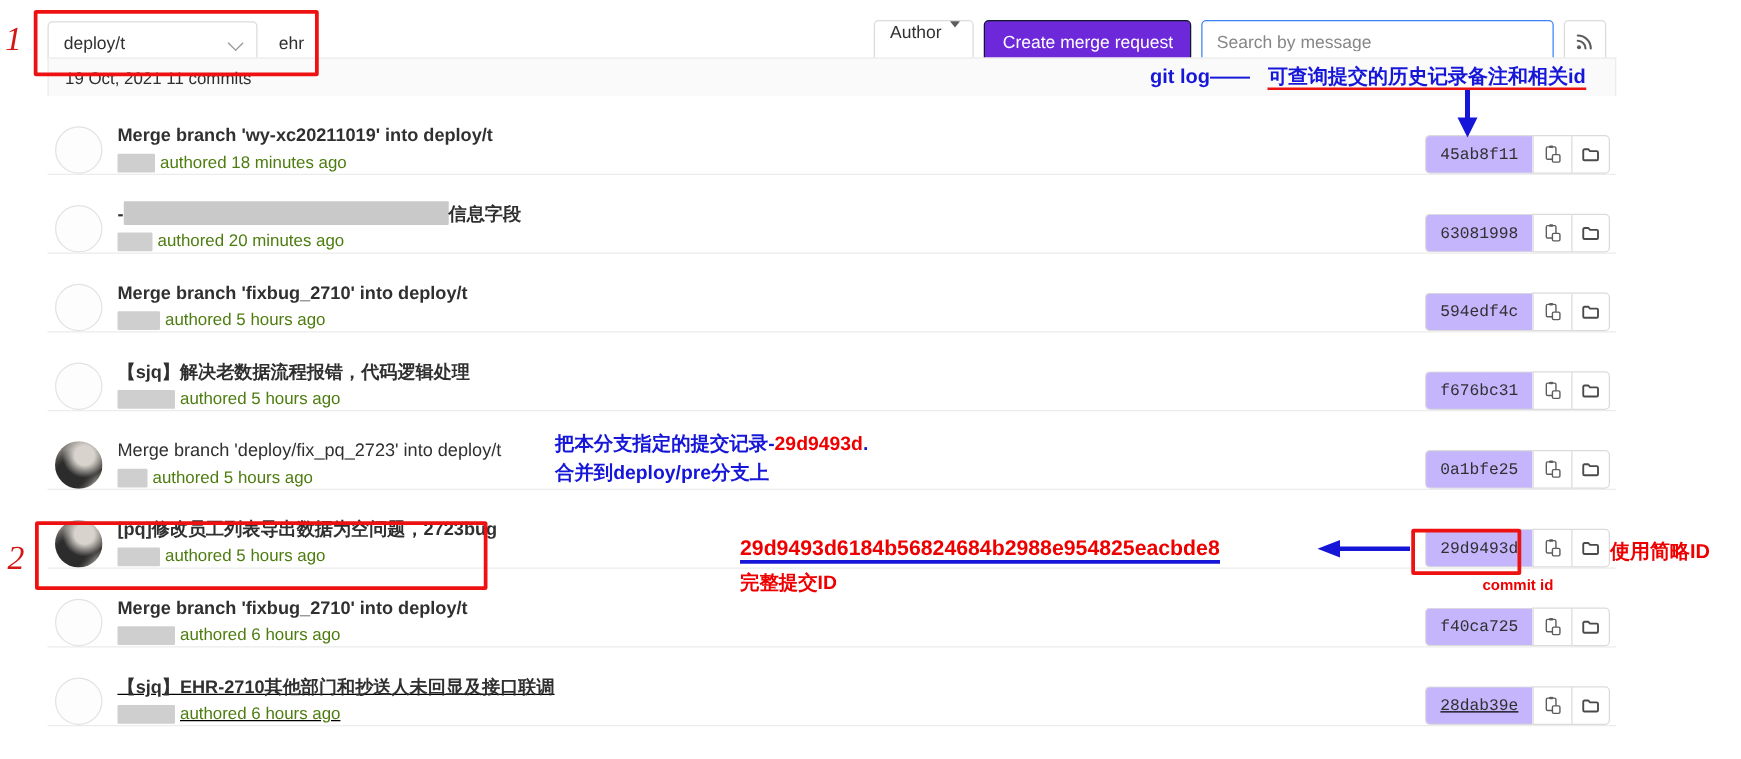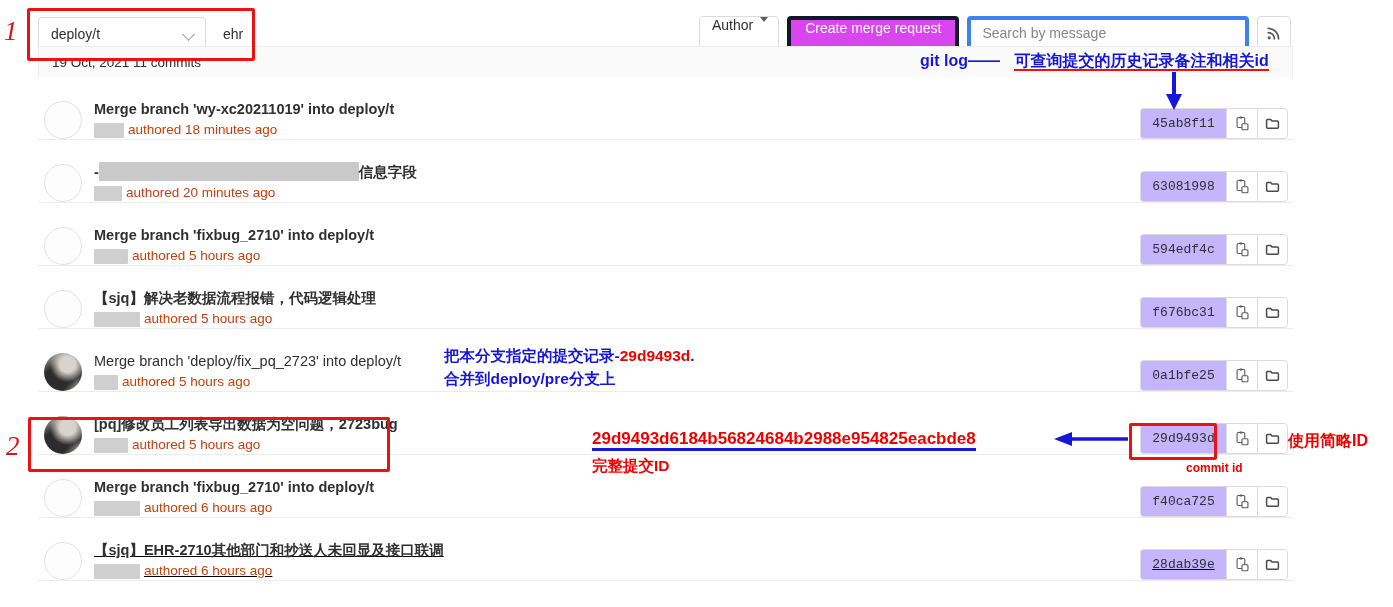--- a/index.html
+++ b/index.html
@@ -35,26 +35,26 @@
   .tb-right { position: absolute; left: 699px; top: 16px; display: flex; align-items: center; gap: 8px; }
   .author-btn {
     height: 34px; padding: 0 10px 0 12px;
     border: 1px solid #dbdbdb; border-radius: 4px; background: #fff;
     display: flex; gap: 7px;
     font-size: 14px; color: #303030; cursor: pointer;
   }
   .caret { width: 0; height: 0; border-left: 4px solid transparent; border-right: 4px solid transparent;
            border-top: 5px solid #5c5c5c; }
   .mr-btn {
-    height: 34px; padding: 0 14px; border-radius: 4px; border: 4px solid #0f172a;
-    background: #d946ef; color: #fff; font-size: 14px; cursor: pointer;
-    display: flex; align-items: flex-start; white-space: nowrap;
+    height: 34px; padding: 0 14px; border-radius: 4px; border: 1px solid #0f172a;
+    background: #6d28d9; color: #fff; font-size: 14px; cursor: pointer;
+    display: flex; align-items: center; white-space: nowrap;
   }
   .search-box {
-    width: 282px; height: 34px; border: 4px solid #3b82f6; border-radius: 4px;
+    width: 282px; height: 34px; border: 1px solid #3b82f6; border-radius: 4px;
     background: #fff; padding: 0 11px; font-size: 14px; color: #303030;
     font-family: "Liberation Sans", sans-serif;
   }
   .search-box::placeholder { color: #868686; }
   .rss-btn {
     width: 34px; height: 34px; border: 1px solid #dbdbdb; border-radius: 4px; background: #fff;
     display: flex; align-items: center; justify-content: center; cursor: pointer;
   }
 
   
@@ -79,21 +79,21 @@
   .avatar.photo {
     background:
       radial-gradient(circle at 62% 30%, #d8d4cd 0 22%, rgba(216,212,205,0) 50%),
       radial-gradient(circle at 30% 72%, #2c2c2c 0 30%, rgba(44,44,44,0) 55%),
       linear-gradient(155deg, #8d8a85 0%, #6b6762 40%, #3a3836 72%, #d9d6d0 100%);
   }
 
   .commit-body { flex: 1 1 auto; min-width: 0; }
   .commit-title { font-size: 14.5px; color: #303030; line-height: 18px; font-weight: 600; white-space: nowrap; }
   .commit-title.light { font-weight: 400; }
-  .commit-meta { font-size: 13.5px; color: #c2410c; line-height: 18px; margin-top: 3px; display: flex; align-items: center; }
+  .commit-meta { font-size: 13.5px; color: #4d7c0f; line-height: 18px; margin-top: 3px; display: flex; align-items: center; }
   .redact { display: inline-block; background: #cfcfcf; border-radius: 1px; height: 15px; vertical-align: -3px; }
   .redact-title { display: inline-block; background: #c9c9c9; border-radius: 1px; height: 19px; vertical-align: -4px; }
 
   .sha-group { flex: none; display: flex; align-items: center; margin-right: 5px; }
   .sha-box {
     height: 31px; min-width: 86px; border: 1px solid #dbdbdb; border-right: none;
     border-radius: 4px 0 0 4px; background: #c4b5fd;
     display: flex; align-items: center; justify-content: center; padding: 0 11px;
     font-family: "Liberation Mono", monospace; font-size: 13px; color: #303030;
   }

